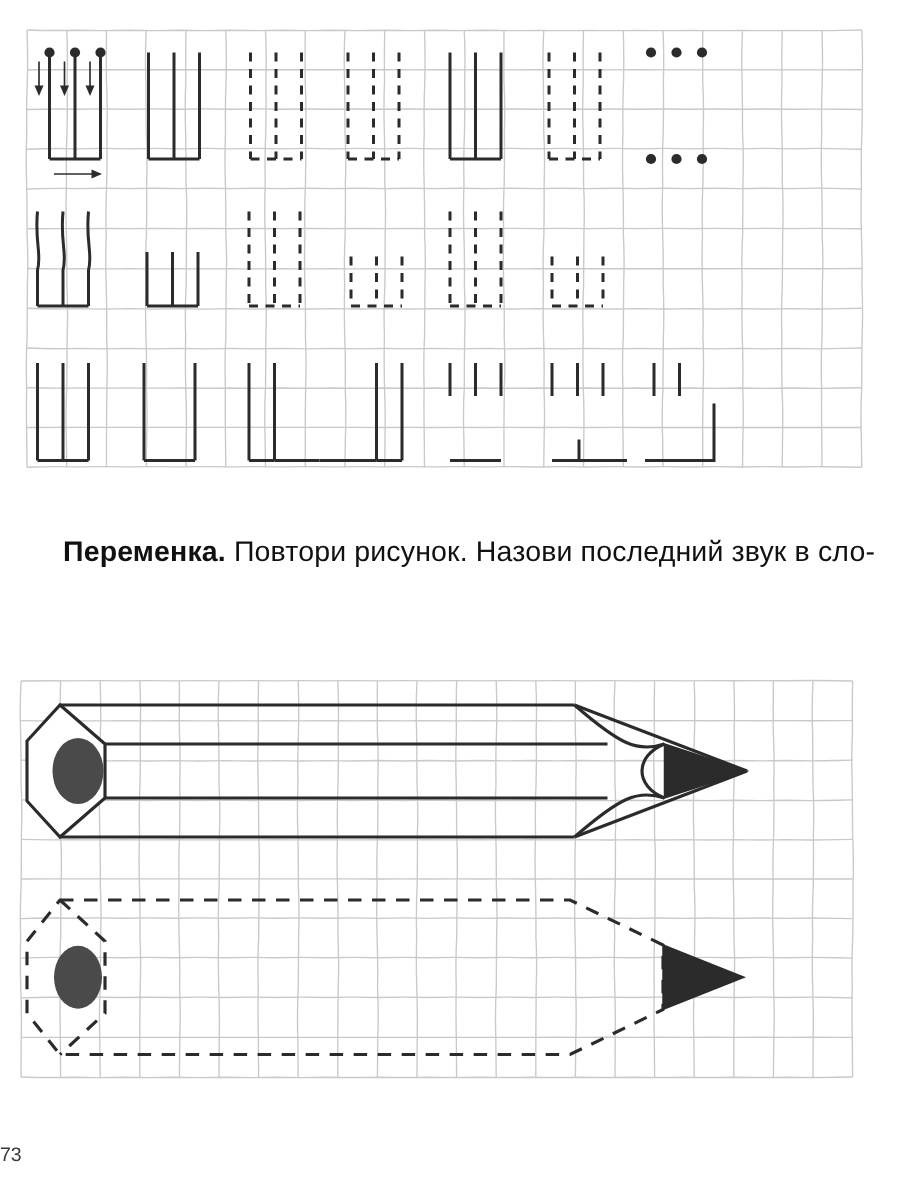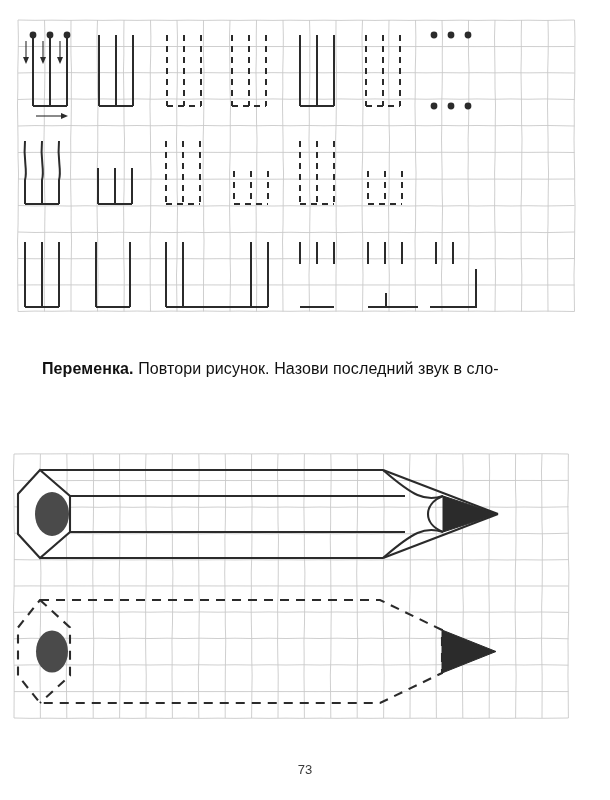--- a/index.html
+++ b/index.html
@@ -5,28 +5,28 @@
   html,body{margin:0;padding:0;background:#ffffff;}
   body{
     width:610px;height:800px;position:relative;overflow:hidden;
     font-family:"Liberation Sans","DejaVu Sans",sans-serif;
     color:#1a1a1a;
   }
   .grid-panel{position:absolute;}
   .grid-svg{display:block;}
   #instruction{
     position:absolute;left:28px;top:358px;width:556px;
-    font-size:16px;line-height:21px;color:#111;
+    font-size:19px;line-height:21px;color:#111;
     letter-spacing:0.1px;
   }
   #instruction .lead{font-weight:bold;}
   #instruction .l1{display:block;text-indent:14px;white-space:nowrap;}
   #instruction .l2{display:block;}
   #page-number{
-    position:absolute;left:0;top:762px;width:610px;text-align:center;
+    position:absolute;left:0;top:762px;width:610px;
     font-size:13px;color:#3a3a3a;
   }
 </style>
 </head>
 <body>
 
 <div class="grid-panel" id="tracing-panel" style="left: 6px; top: 8px;">
   <svg class="grid-svg" id="tracing-svg" width="598" height="330" viewBox="0 0 598 330">
       <g>
         <path d="M 12 12.00 Q 29.0 12.57 46.0 12.17 Q 63.0 12.58 80.0 12.17 Q 97.0 12.59 114.0 12.18 Q 131.0 12.60 148.0 12.18 Q 165.0 12.61 182.0 12.18 Q 199.0 12.62 216.0 12.19 Q 233.0 12.63 250.0 12.19 Q 267.0 12.64 284.0 12.19 Q 301.0 12.65 318.0 12.19 Q 335.0 12.65 352.0 12.20 Q 369.0 12.66 386.0 12.20 Q 403.0 12.67 420.0 12.20 Q 437.0 12.68 454.0 12.20 Q 471.0 12.69 488.0 12.21 Q 505.0 12.69 522.0 12.21 Q 539.0 12.70 556.0 12.21 L 568.5 12.00" fill="none" stroke="#c9c9c9" stroke-width="0.9"></path>

